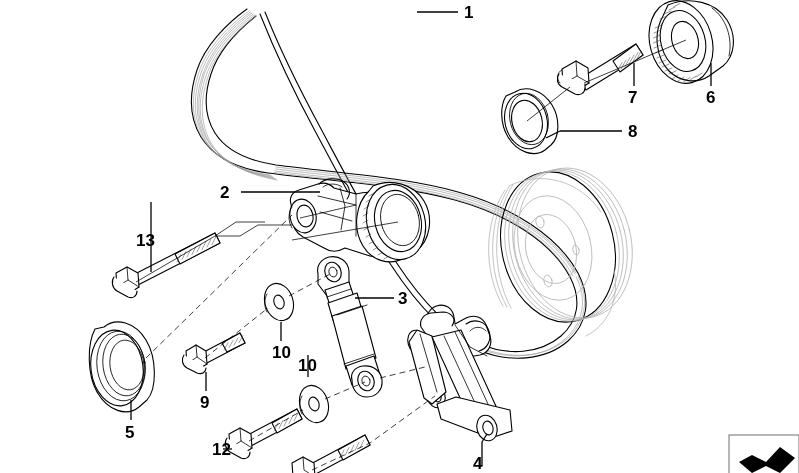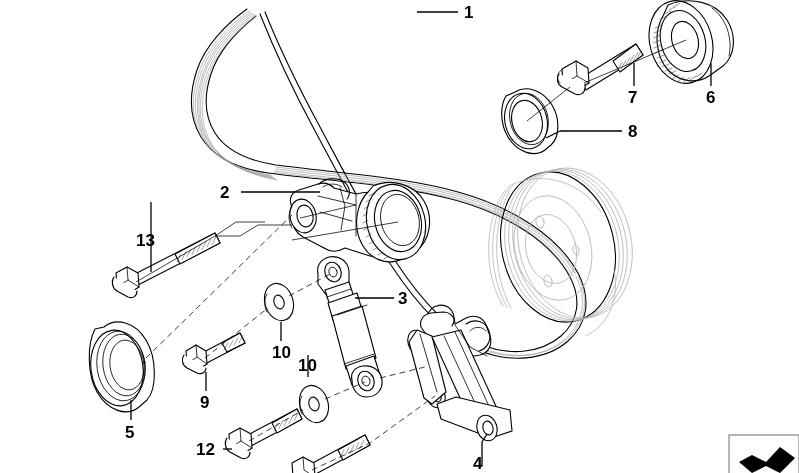--- a/index.html
+++ b/index.html
@@ -493,17 +493,17 @@
   <div class="callout-label" style="left:628px; top:89px;">7</div>
 
   <div class="callout-label" style="left:628px; top:123px;">8</div>
 
   <div class="callout-label" style="left:200px; top:394px;">9</div>
 
   <div class="callout-label" style="left:272px; top:344px;">10</div>
 
   <div class="callout-label" style="left:298px; top:357px;">10</div>
 
-  <div class="callout-label" style="left:196px; top:441px;">12</div>
+  <div class="callout-label" style="left:212px; top:441px;">12</div>
 
   <div class="callout-label" style="left:136px; top:184px;margin-top:48px;">13</div>
 
 </div>
 
 </body></html>

